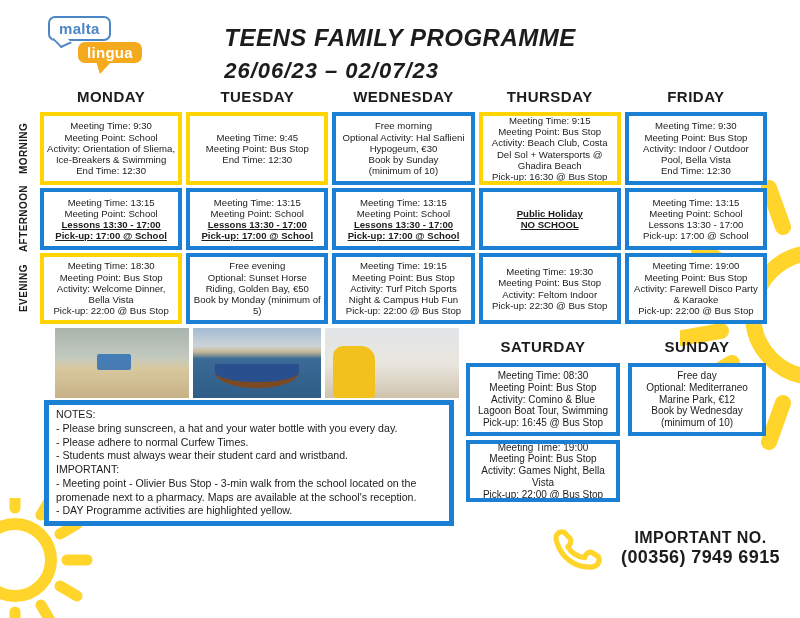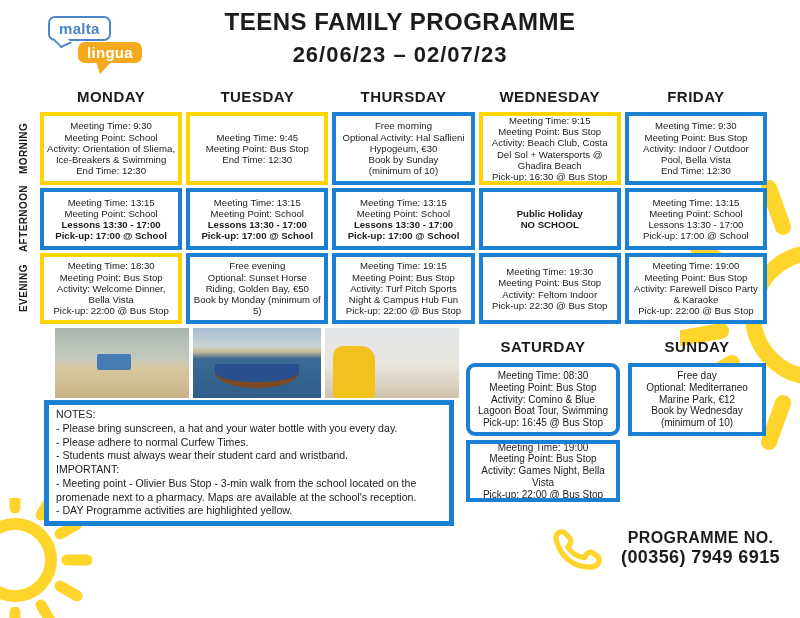--- a/index.html
+++ b/index.html
@@ -14,57 +14,57 @@
   .bub-malta{left:0;top:0;background:#fff;border:2px solid var(--logo-blue);color:var(--logo-blue);}
   .bub-malta::after{content:"";position:absolute;left:6px;bottom:-8px;width:10px;height:10px;background:#fff;
         border-left:2px solid var(--logo-blue);border-bottom:2px solid var(--logo-blue);
         transform:rotate(-25deg) skewX(20deg);}
   .bub-lingua{left:30px;top:26px;background:var(--logo-orange);color:#fff;}
   .bub-lingua::after{content:"";position:absolute;left:18px;bottom:-11px;width:0;height:0;
         border-left:4px solid transparent;border-right:12px solid transparent;
         border-top:13px solid var(--logo-orange);}
 
   
-  .title{left:50%;top:8px;transform:translateX(-50%);text-align:center;white-space:nowrap;}
+  .title{left:50%;top:24px;transform:translateX(-50%);text-align:left;white-space:nowrap;font-style:italic;}
   .title .t1{font-size:24px;font-weight:800;letter-spacing:.5px;}
   .title .t2{font-size:22px;font-weight:800;letter-spacing:1px;margin-top:6px;}
 
   
   .day-headers{left:40px;top:88px;width:727px;display:grid;grid-template-columns:repeat(5,1fr);gap:4px;}
   .day-h{text-align:center;font-size:15px;font-weight:800;letter-spacing:.5px;}
   .row-labels{left:15px;top:112px;display:flex;flex-direction:column;gap:3px;width:17px;}
   .row-l{writing-mode:vertical-rl;transform:rotate(180deg);display:flex;align-items:center;justify-content:center;
          font-weight:bold;font-size:10px;letter-spacing:.4px;}
   .row-l:nth-child(1){height:73px;}.row-l:nth-child(2){height:62px;}.row-l:nth-child(3){height:71px;}
   .week-grid{left:40px;top:112px;width:727px;display:grid;grid-template-columns:repeat(5,1fr);
          grid-template-rows:73px 62px 71px;column-gap:4px;row-gap:3px;}
   .cell{background:#fff;border:4px solid var(--blue);display:flex;flex-direction:column;
          align-items:center;justify-content:center;padding:1px 3px;box-sizing:border-box;overflow:hidden;}
   .cell.hl{border-color:var(--yellow);}
   .ln{width:100%;text-align:center;font-size:9.6px;line-height:1.17;}
-  .ln.b{font-weight:bold;}
+  .ln.b{font-weight:bold;text-decoration:underline;}
 
   
   .photos{left:55px;top:328px;display:flex;gap:4px;height:70px;}
   .photo{height:70px;position:relative;overflow:hidden;}
   .photo-0{width:134px;background:linear-gradient(180deg,#a9b4ac 0%,#c3cabf 42%,#d8c89e 58%,#c8b287 100%);}
   .photo-0::after{content:"";position:absolute;left:42px;top:26px;width:34px;height:16px;background:#2e6fb5;opacity:.85;border-radius:2px;}
   .photo-1{width:128px;background:linear-gradient(180deg,#a3bcd4 0%,#ccd4d6 26%,#c6b894 34%,#3a6a95 44%,#2f5d88 100%);}
   .photo-1::after{content:"";position:absolute;left:22px;top:36px;width:84px;height:18px;background:#2a4f8f;
         border-bottom:6px solid #7b4a22;border-radius:0 0 40px 40px / 0 0 16px 16px;}
   .photo-2{width:134px;background:linear-gradient(180deg,#e2e6e8 0%,#e9e6de 52%,#cfc2ac 100%);}
   .photo-2::after{content:"";position:absolute;left:8px;top:18px;width:42px;height:52px;background:#f2c11e;border-radius:10px 14px 4px 4px;}
 
   
   .wk-h{font-size:15px;font-weight:800;letter-spacing:.5px;text-align:center;}
   .wk-h.sat{left:466px;top:338px;width:154px;}
   .wk-h.sun{left:628px;top:338px;width:138px;}
   .wk-cell{background:#fff;border:4px solid var(--blue);display:flex;flex-direction:column;align-items:center;
         justify-content:center;padding:1px 3px;box-sizing:border-box;overflow:hidden;}
-  .sat1{left:466px;top:363px;width:154px;height:73px;border-radius:9px;}
+  .sat1{left:466px;top:363px;width:154px;height:73px;}
   .sun1{left:628px;top:363px;width:138px;height:73px;}
   .sat2{left:466px;top:440px;width:154px;height:62px;}
   .wk-cell .ln{font-size:10px;}
 
   
   .notes{left:44px;top:400px;width:410px;border:5px solid var(--blue);box-sizing:border-box;
         padding:3px 7px;background:#fff;}
   .note-ln{font-size:10.6px;line-height:1.3;}
 
   
@@ -115,22 +115,22 @@
   </div>
 
   <div class="title">
     <div class="t1">TEENS FAMILY PROGRAMME</div>
     <div class="t2">26/06/23 – 02/07/23</div>
   </div>
 
   <div class="day-headers">
       <div class="day-h">MONDAY</div>
       <div class="day-h">TUESDAY</div>
+      <div class="day-h">WEDNESDAY</div>
       <div class="day-h">THURSDAY</div>
-      <div class="day-h">WEDNESDAY</div>
       <div class="day-h">FRIDAY</div>
     </div>
   <div class="row-labels">
       <div class="row-l">MORNING</div>
       <div class="row-l">AFTERNOON</div>
       <div class="row-l">EVENING</div>
     </div>
   <div class="week-grid">
       <div class="cell hl">
         <div class="ln">Meeting Time: 9:30</div>
@@ -255,18 +255,18 @@
       <div class="note-ln">IMPORTANT:</div>
       <div class="note-ln">- Meeting point - Olivier Bus Stop - 3-min walk from the school located on the promenade next to a pharmacy. Maps are available at the school's reception.</div>
       <div class="note-ln">- DAY Programme activities are highlighted yellow.</div>
     </div>
 
   <div class="emergency">
     <svg width="52" height="52" viewBox="0 0 80 80" style="transform:rotate(-12deg);">
       <path d="M16 26 C14 15 22 9 30 13 L37 24 C39 29 36 34 31 36 C34 46 43 55 53 58 C55 53 60 50 65 52 L74 61 C76 70 68 76 58 74 C34 69 18 50 16 26 Z" fill="#ffffff" stroke="#FFD42B" stroke-width="8" stroke-linejoin="round"></path>
     </svg>
     <div class="emg-text">
-      <div class="emg-l1">PROGRAMME NO.</div>
+      <div class="emg-l1">IMPORTANT NO.</div>
       <div class="emg-l2">(00356) 7949 6915</div>
     </div>
   </div>
 
 </div>
 
 </body></html>

